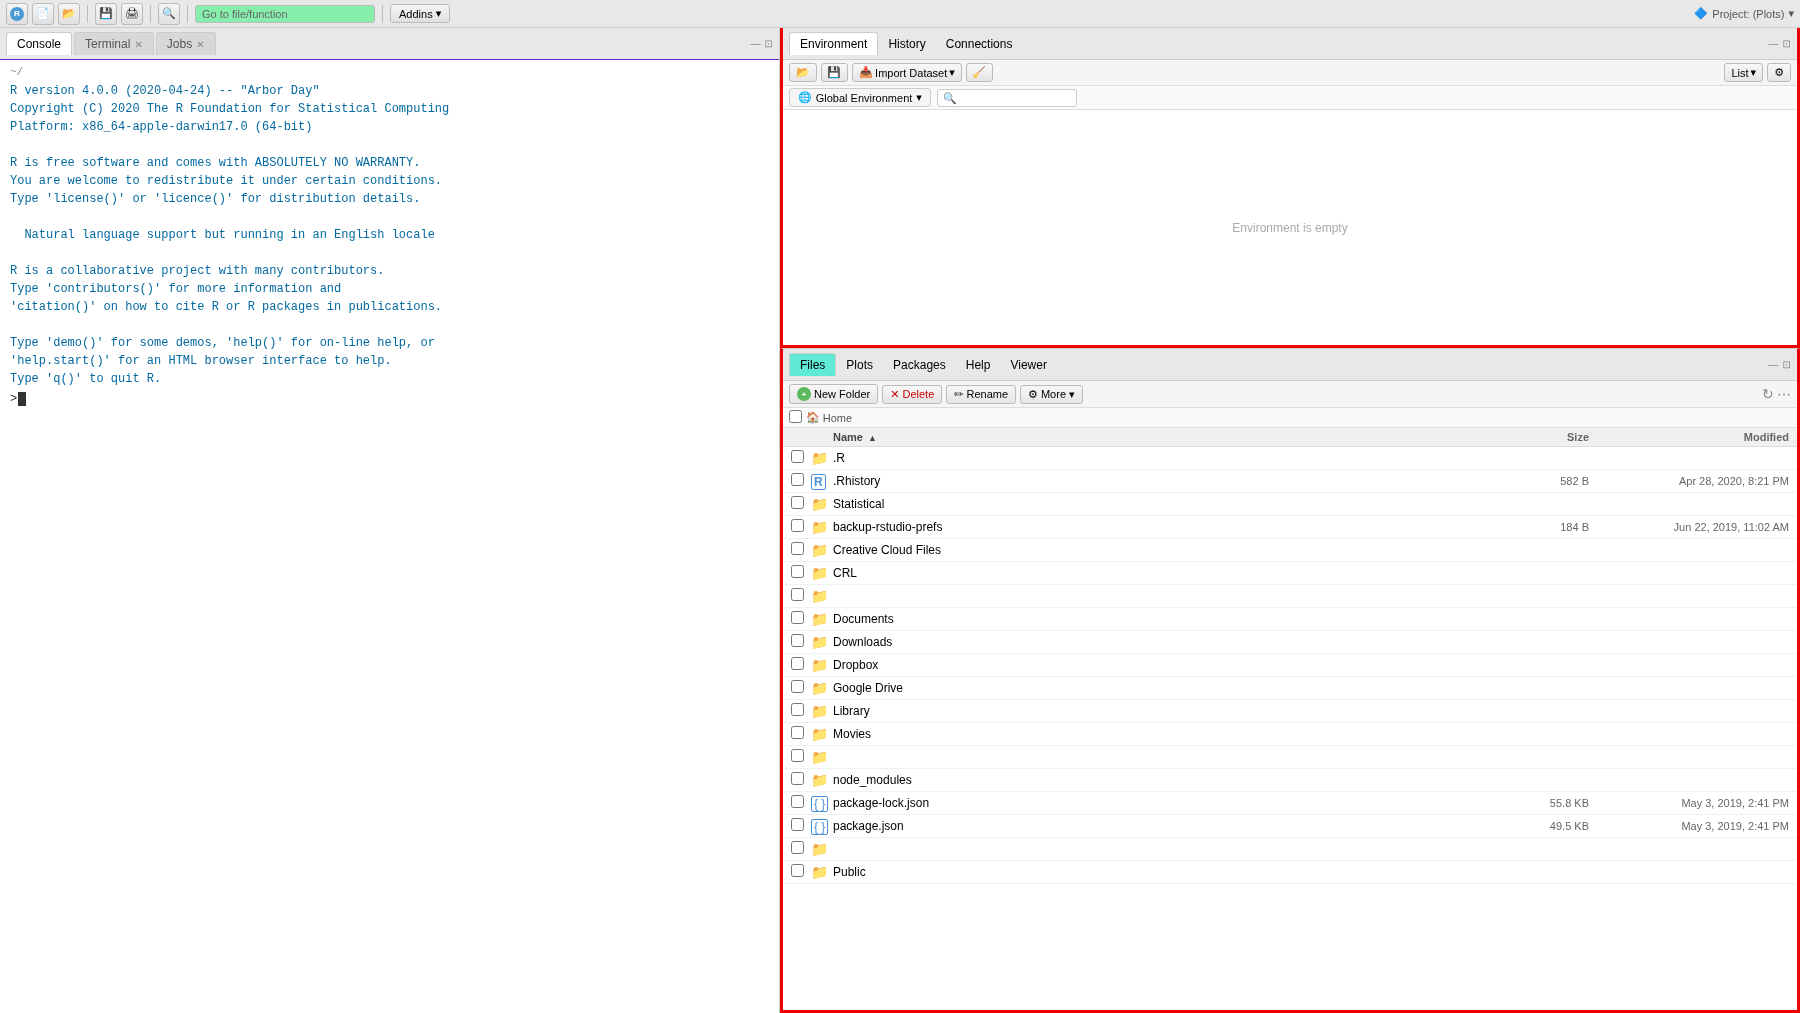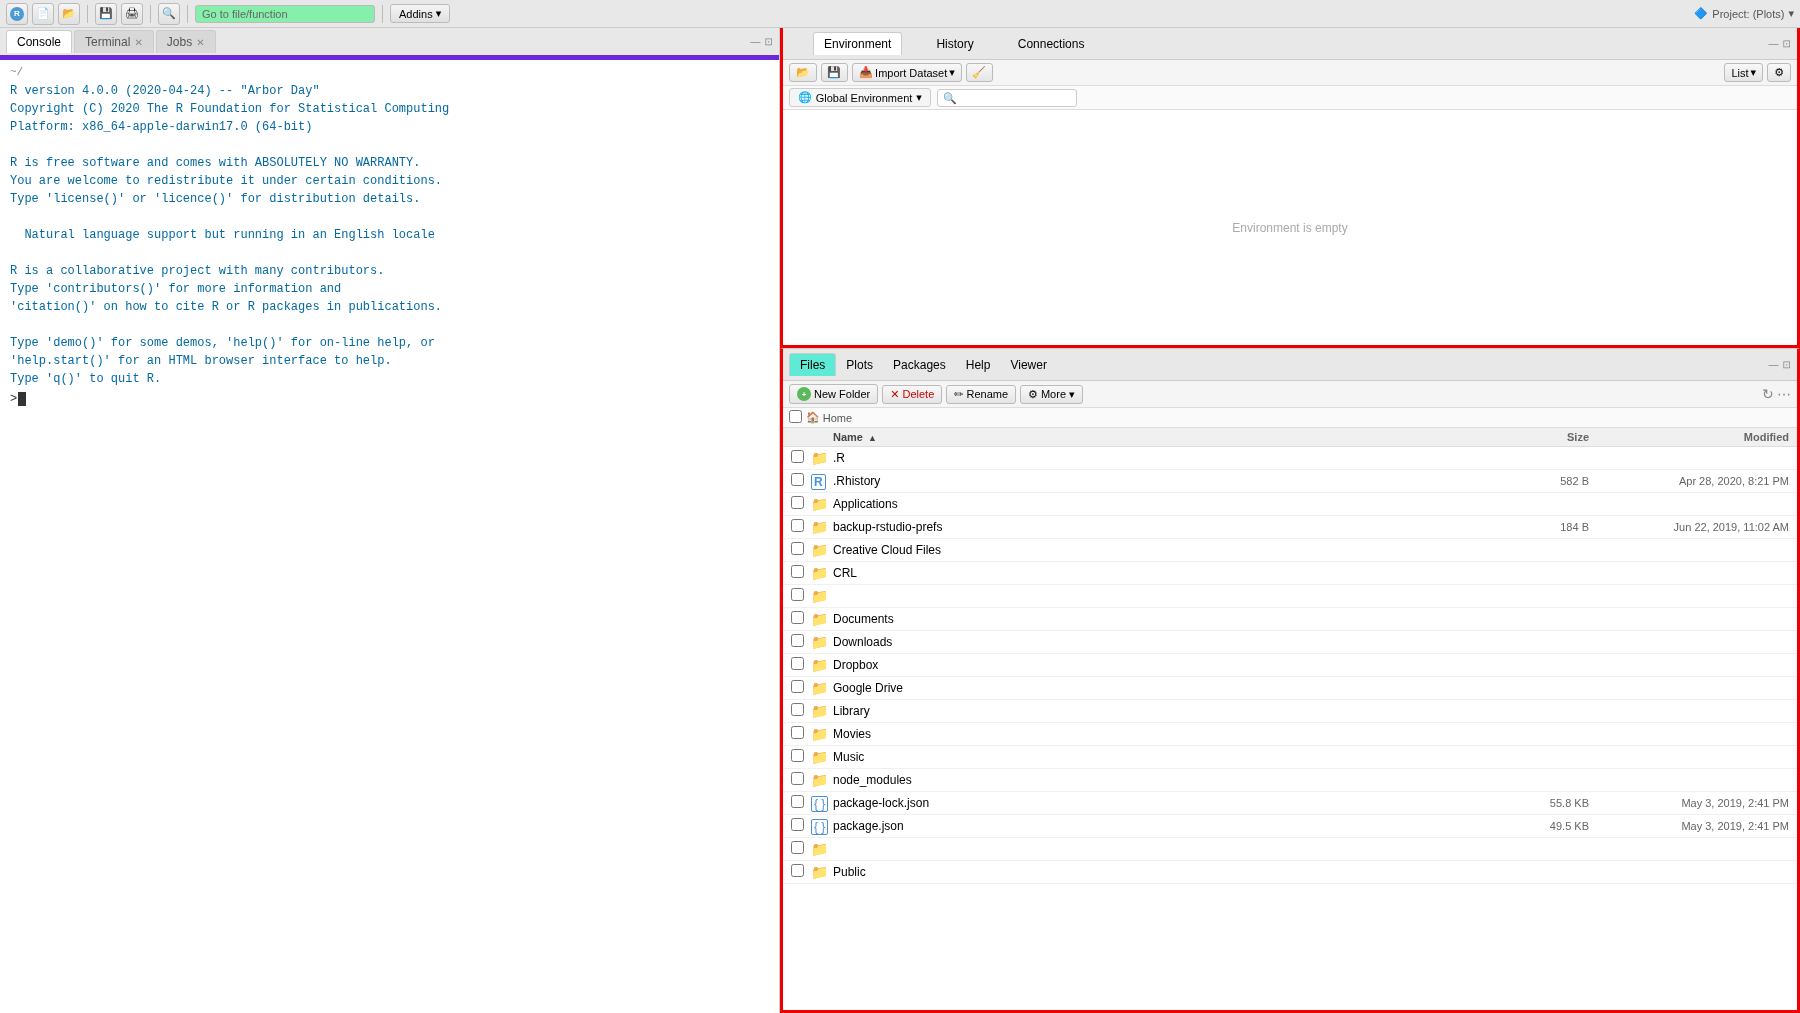--- a/index.html
+++ b/index.html
@@ -65,21 +65,21 @@
       border-right: 1px solid #ccc;
       display: flex;
       flex-direction: column;
     }
 
     
     .tab-bar {
       display: flex;
       align-items: center;
       background: #e8e8e8;
-      border-bottom: 5px solid #6d28d9;
+      border-bottom: 1px solid #6d28d9;
       height: 32px;
       padding: 0 6px;
     }
     .tab {
       display: flex; align-items: center;
       padding: 4px 10px;
       border: 1px solid #ccc;
       border-bottom: none;
       background: white;
       border-radius: 3px 3px 0 0;
@@ -150,21 +150,20 @@
       background: #e8e8e8;
       border-bottom: 1px solid #ccc;
       height: 32px;
       padding: 0 6px;
     }
     .env-tab {
       display: flex; align-items: center;
       padding: 4px 10px;
       font-size: 12px;
       cursor: pointer;
-      margin-left: 24px;
     }
     .env-tab.active {
       background: white;
       border: 1px solid #ccc;
       border-bottom: none;
       border-radius: 3px 3px 0 0;
     }
     .env-toolbar {
       display: flex;
       align-items: center;
@@ -520,21 +519,21 @@
     <div class="file-icon"><span style="color:#4a90d9; font-size:12px; border:1px solid #4a90d9; border-radius:2px; padding:0 2px; font-weight:bold;">R</span></div>
     <div class="file-name">.Rhistory</div>
     <div class="file-size">582 B</div>
     <div class="file-modified">Apr 28, 2020, 8:21 PM</div>
   </div>
             <div class="file-row">
     <div class="file-checkbox">
       <input type="checkbox" style="">
     </div>
     <div class="file-icon"><span style="color:#f5c518; font-size:14px;">📁</span></div>
-    <div class="file-name">Applications</div>
+    <div class="file-name">Statistical</div>
     <div class="file-size"></div>
     <div class="file-modified"></div>
   </div>
             <div class="file-row">
     <div class="file-checkbox">
       <input type="checkbox" style="">
     </div>
     <div class="file-icon"><span style="color:#f5c518; font-size:14px;">📁</span></div>
     <div class="file-name">backup-rstudio-prefs</div>
     <div class="file-size">184 B</div>
@@ -618,21 +617,20 @@
     <div class="file-icon"><span style="color:#f5c518; font-size:14px;">📁</span></div>
     <div class="file-name">Movies</div>
     <div class="file-size"></div>
     <div class="file-modified"></div>
   </div>
             <div class="file-row">
     <div class="file-checkbox">
       <input type="checkbox" style="">
     </div>
     <div class="file-icon"><span style="color:#f5c518; font-size:14px;">📁</span></div>
-    <div class="file-name">Music</div>
     <div class="file-size"></div>
     <div class="file-modified"></div>
   </div>
             <div class="file-row">
     <div class="file-checkbox">
       <input type="checkbox" style="">
     </div>
     <div class="file-icon"><span style="color:#f5c518; font-size:14px;">📁</span></div>
     <div class="file-name">node_modules</div>
     <div class="file-size"></div>

